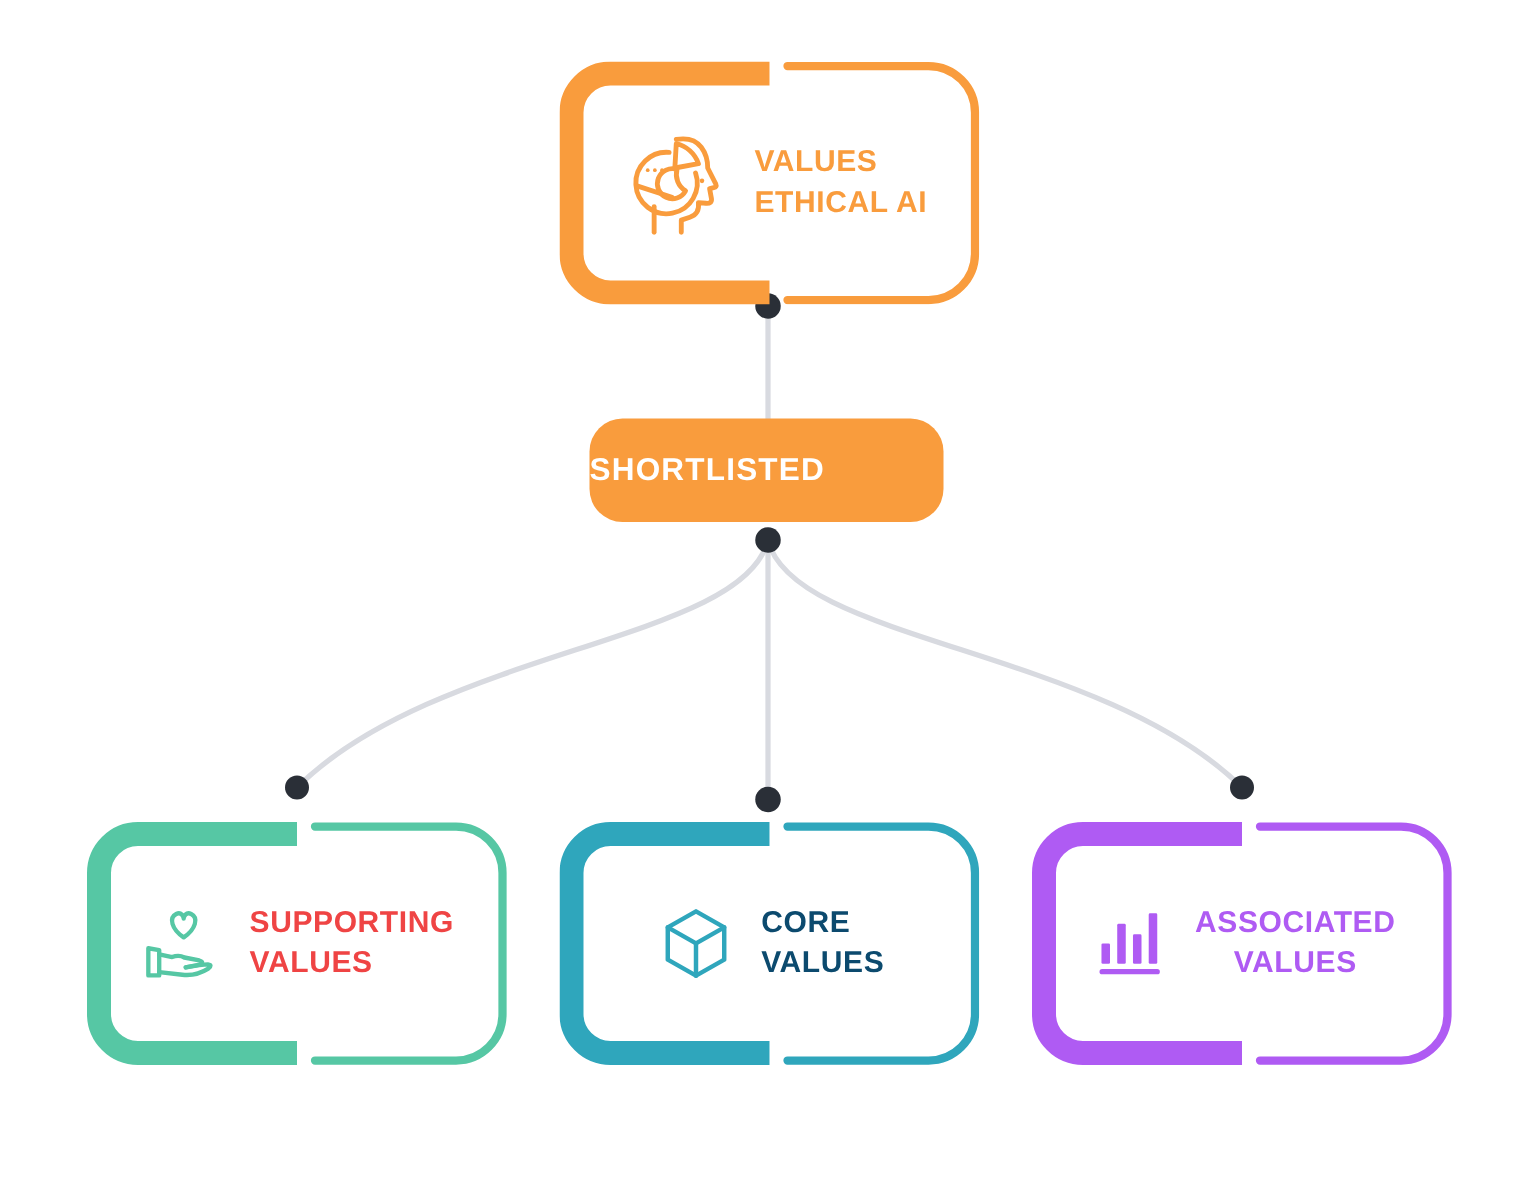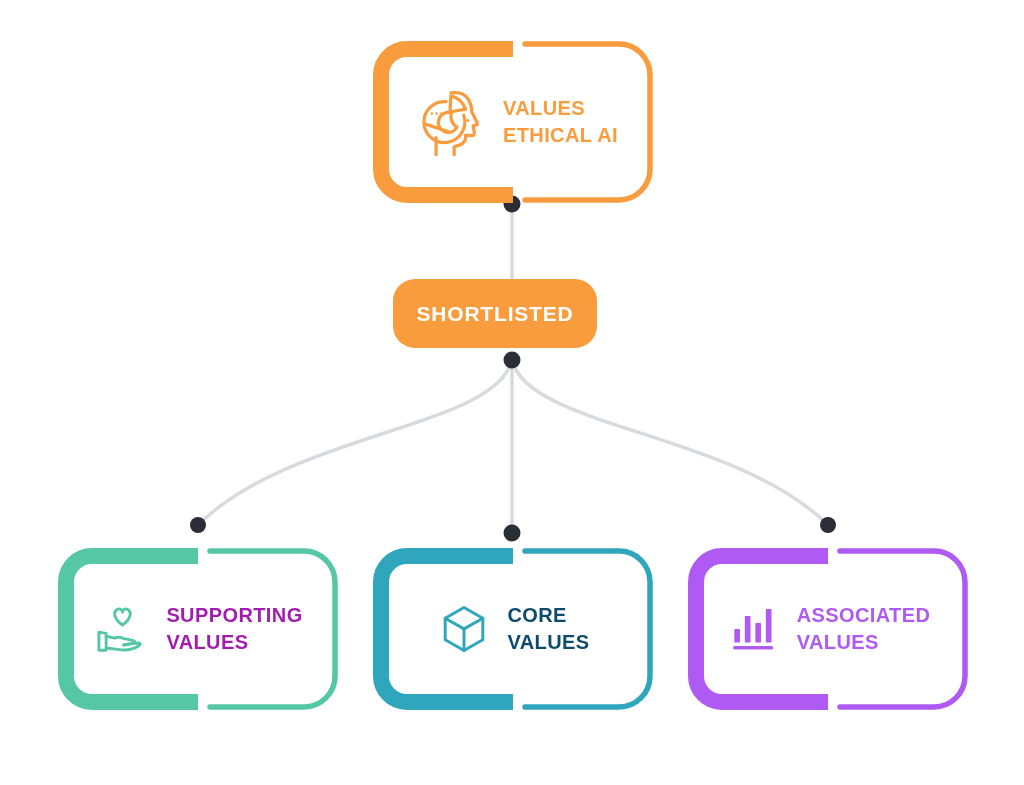--- a/index.html
+++ b/index.html
@@ -43,37 +43,37 @@
     flex-direction: column;
     font-weight: 700;
     font-size: 20px;
     line-height: 27px;
     letter-spacing: 0.4px;
     text-transform: uppercase;
   }
   .pill {
     position: absolute;
     left: 393px; top: 279px;
-    width: 204px; height: 69px;
+    width: 236px; height: 69px;
     border-radius: 22px;
     display: flex;
     align-items: center;
-    justify-content: center;
+    justify-content: flex-start;
     z-index: 3;
   }
   .pill .pill-label {
     font-weight: 700;
     font-size: 21px;
     letter-spacing: 0.8px;
     text-transform: uppercase;
   }
   .root-node       { left: 373px; top: 41px; }
   .supporting-node { left: 58px;  top: 548px; }
   .core-node       { left: 373px; top: 548px; }
-  .associated-node { left: 688px; top: 548px; }
+  .associated-node { left: 688px; top: 548px; text-align: center; }
 </style>
 </head>
 <body>
 
 <div class="canvas">
 
   <svg class="connectors" viewBox="0 0 1024 785">
     <g fill="none" stroke-width="3.5">
       <path d="M512 204 L512 282" stroke="#D8DAE0"></path>
       <path d="M512 360 L512 533" stroke="#D8DAE0"></path>
@@ -127,21 +127,21 @@
     </svg>
     <div class="content">
       <span class="icon-box">
         <svg width="58" height="58" viewBox="0 0 64 64" fill="none" stroke-width="3.2" stroke-linecap="round" stroke-linejoin="round" stroke="#56C7A4">
           <path d="M32.5 27.5 C23.5 21.5 21.5 13 27 10.3 C30.8 8.5 32.5 12.2 32.5 13.6 C32.5 12.2 34.2 8.5 38 10.3 C43.5 13 41.5 21.5 32.5 27.5 Z"></path>
           <path d="M6.5 35.5 L14.5 36.8 L14.5 55.5 L6.5 55.5 Z"></path>
           <path d="M14.5 40 L24 42 Q29 40 33 42.3 L44 44.5 Q48 45.6 44.3 47.6 L34 49.6"></path>
           <path d="M34 49.6 Q46 47.6 50.3 47.4 Q54 47.8 50.6 50.5 Q41.5 56.2 31.5 55 L14.5 53"></path>
         </svg>
       </span>
-      <div class="label" style="color: #a21caf;">
+      <div class="label" style="color: #ef4444;">
         <span>SUPPORTING</span>
         <span>VALUES</span>
       </div>
     </div>
   </div>
 
   <div class="node core-node">
     <svg class="frame" viewBox="0 0 280 162">
       <path d="M140 8 L34 8 A26 26 0 0 0 8 34 L8 128 A26 26 0 0 0 34 154 L140 154" fill="none" stroke-width="16" stroke="#2FA6BC"></path>
       <path d="M152 3 L246 3 A31 31 0 0 1 277 34 L277 128 A31 31 0 0 1 246 159 L152 159" fill="none" stroke-width="5.5" stroke-linecap="round" stroke="#2FA6BC"></path>

